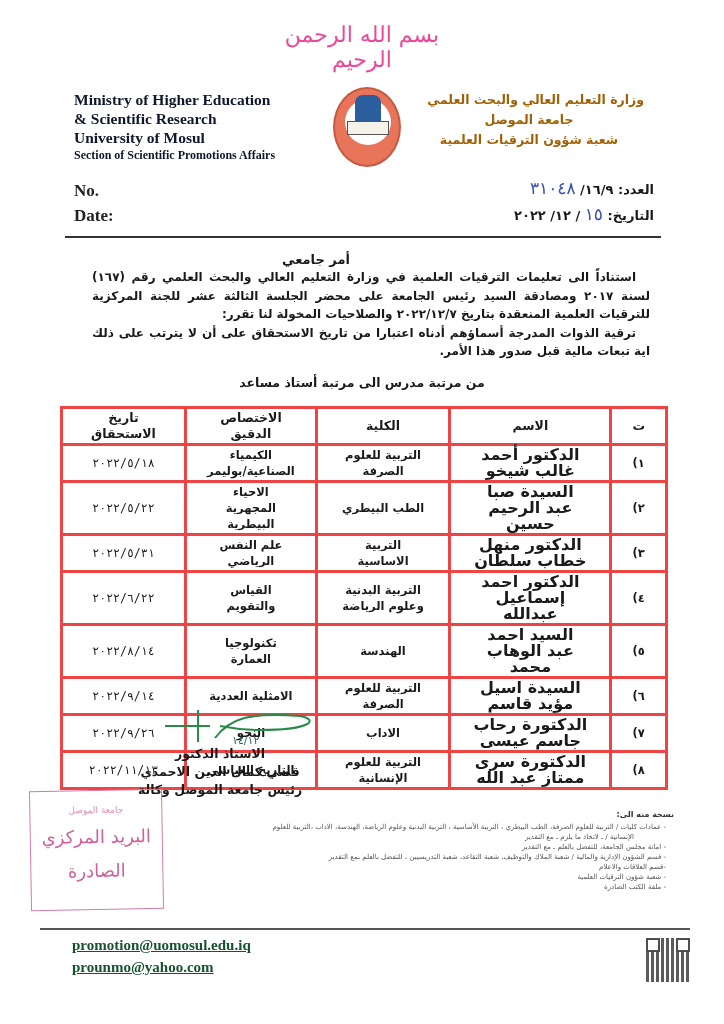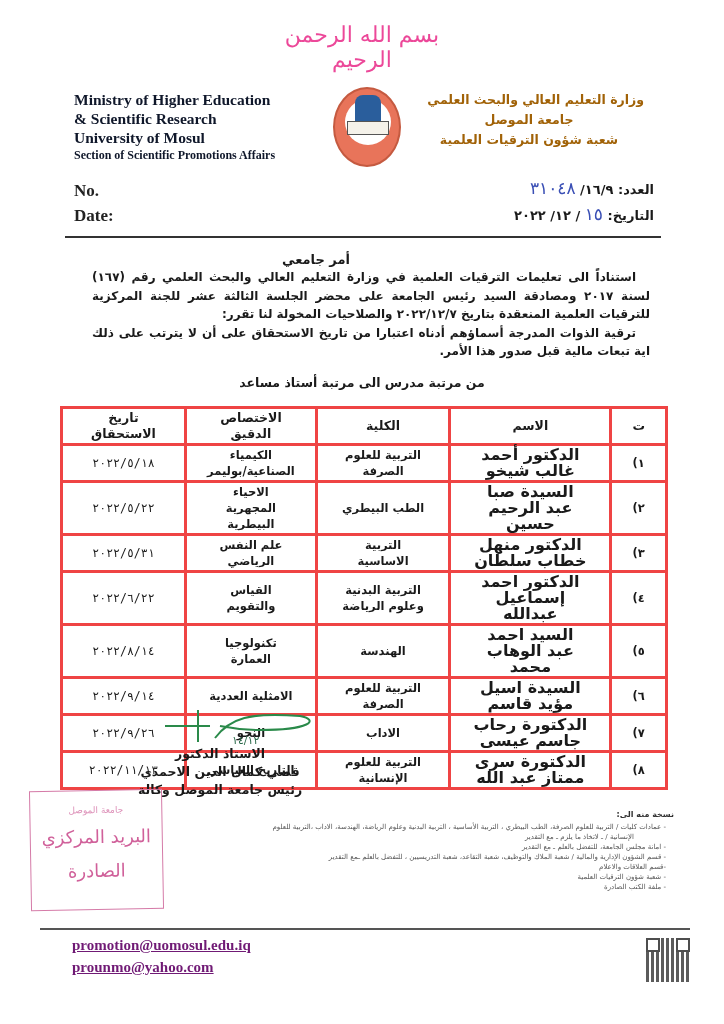--- a/index.html
+++ b/index.html
@@ -41,21 +41,21 @@
   .sig { left: 110px; top: 745px; width: 220px; text-align: center; direction: rtl; font-weight: bold; font-size: 12.5px; line-height: 18px; }
   .stamp { left: 30px; top: 790px; width: 133px; height: 120px; border: 1.5px solid #d57ba8; color: #d0609a; text-align: center; direction: rtl; transform: rotate(-1deg); }
   .stamp .top { font-size: 9px; margin-top: 14px; color: #dd90b8; }
   .stamp .big { font-size: 18px; line-height: 24px; margin-top: 10px; font-family: "DejaVu Serif", serif; }
   .cc { right: 50px; top: 810px; width: 480px; direction: rtl; font-size: 7px; line-height: 10px; color: #555; }
   .cc .hdr { font-weight: bold; font-size: 8px; color: #333; margin-bottom: 2px; }
   .cc .item { padding-right: 8px; }
   .cc .item.sub { padding-right: 40px; }
   .rule2 { left: 40px; width: 650px; top: 928px; height: 2px; background: #555; }
   .emails { left: 72px; top: 934px; font-family: "Liberation Serif", serif; font-weight: bold; font-size: 15px; line-height: 22px; }
-  .emails a { color: #701a75; text-decoration: underline; display: block; }
+  .emails a { color: #14532d; text-decoration: underline; display: block; }
   .qr { left: 646px; top: 938px; width: 44px; height: 44px; background:
     repeating-linear-gradient(90deg, #333 0 3px, #fff 3px 5px),
     repeating-linear-gradient(0deg, #fff 0 2px, transparent 2px 5px); opacity: .8; }
   .qr::before, .qr::after { content: ""; position: absolute; width: 10px; height: 10px; border: 2px solid #222; background: #fff; }
   .qr::before { left: 0; top: 0; }
   .qr::after { right: 0; top: 0; }
 </style>
 </head>
 <body>
 

